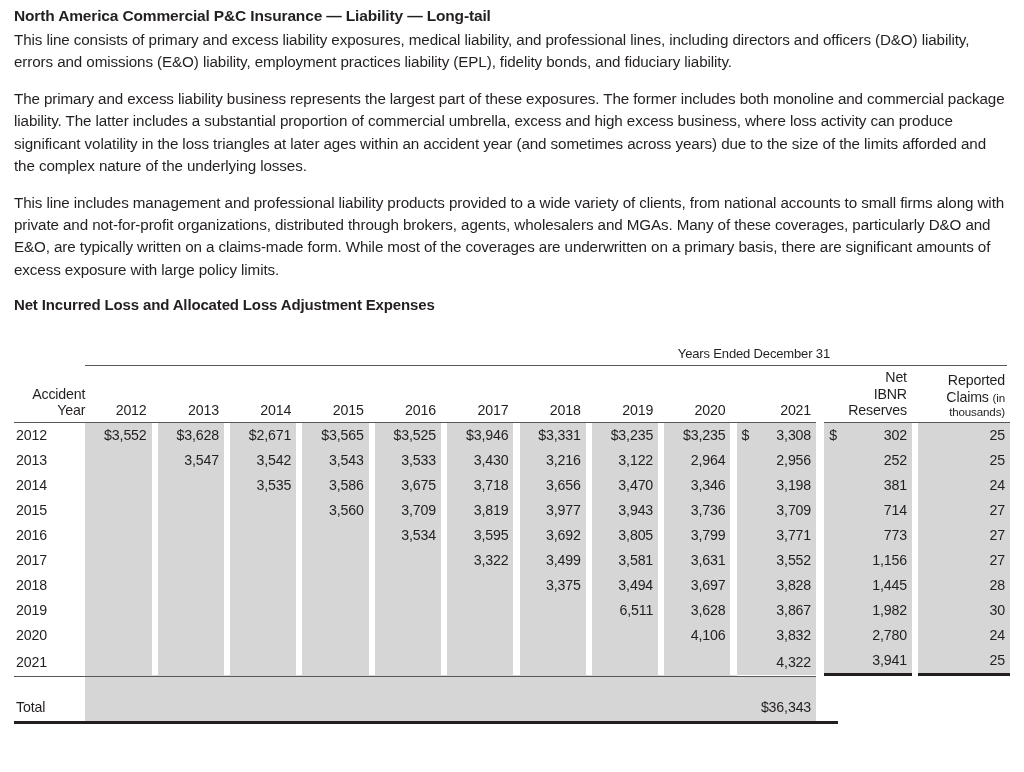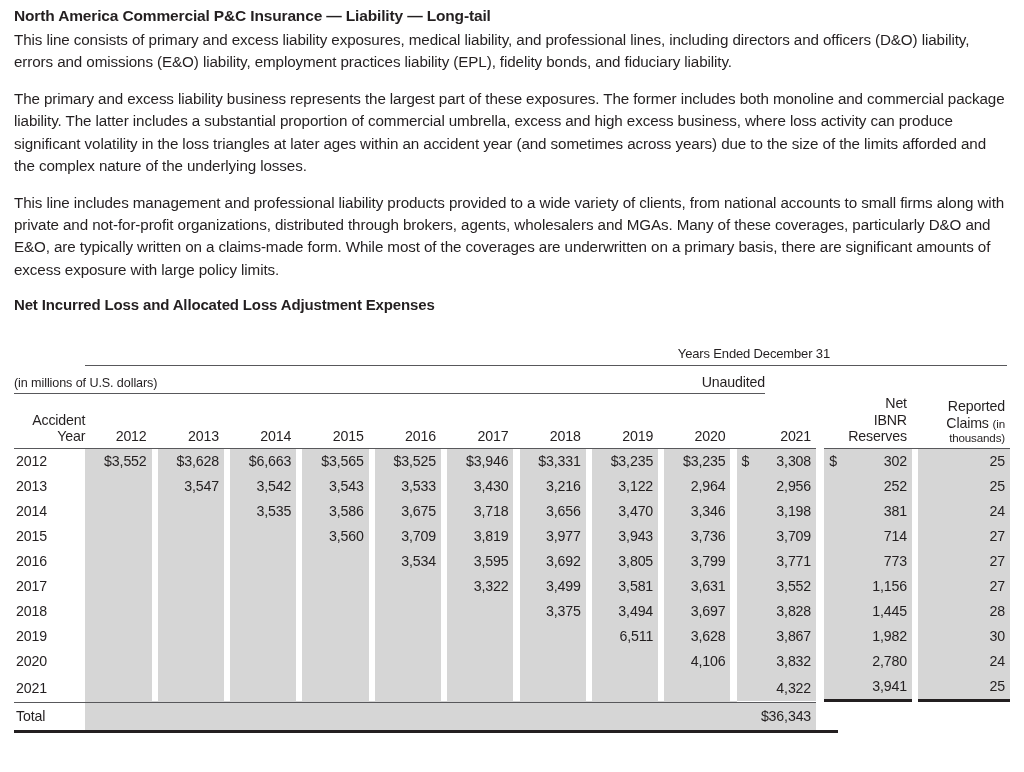--- a/index.html
+++ b/index.html
@@ -78,21 +78,21 @@
   .num {
     text-align: right;
     padding-right: 5px !important;
     white-space: nowrap;
   }
   .shade { background: #d6d6d6; }
   .bold  { font-weight: bold; }
   .accyr { text-align: left; padding-left: 2px !important; white-space: nowrap; }
 
   tr.datarow td { height: 25px; line-height: 25px; }
-  tr.totalrow td { height: 27px; line-height: 27px; }
+  tr.totalrow td { height: 44px; line-height: 27px; }
 
   
   .dollarcell {
     position: relative;
   }
   .dollarcell .dsign {
     position: absolute;
     left: 5px;
     top: 0;
     font-weight: inherit;
@@ -209,25 +209,20 @@
   </div>
 
   <div class="table-wrap">
 
     <div class="hdr-top">
       <div class="hdr-years">Years Ended December 31</div>
       <div class="rule-years"></div>
       <div class="rule-asof"></div>
     </div>
 
-    <div class="hdr-unaud">
-      <div class="hdr-inmillions">(in millions of U.S. dollars)</div>
-      <div class="hdr-unaudited">Unaudited</div>
-      <div class="rule-unaud"></div>
-    </div>
 
     <table class="tri">
       <colgroup>
         <col class="c-acc">
         <col class="c-yr">
           <col class="c-gap">
         <col class="c-yr">
           <col class="c-gap">
         <col class="c-yr">
           <col class="c-gap">
@@ -311,21 +306,21 @@
       </tr>
 
       </tbody>
         <tbody id="tri-body">
           <tr class="datarow">
             <td class="accyr">2012</td>
             <td class="num shade">$3,552</td>
             <td></td>
             <td class="num shade">$3,628</td>
             <td></td>
-            <td class="num shade">$6,663</td>
+            <td class="num shade">$2,671</td>
             <td></td>
             <td class="num shade">$3,565</td>
             <td></td>
             <td class="num shade">$3,525</td>
             <td></td>
             <td class="num shade">$3,946</td>
             <td></td>
             <td class="num shade">$3,331</td>
             <td></td>
             <td class="num shade">$3,235</td>

